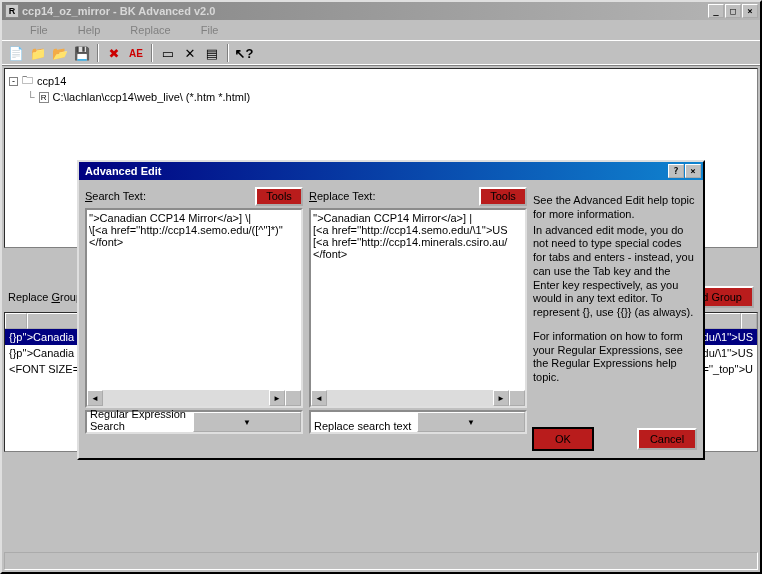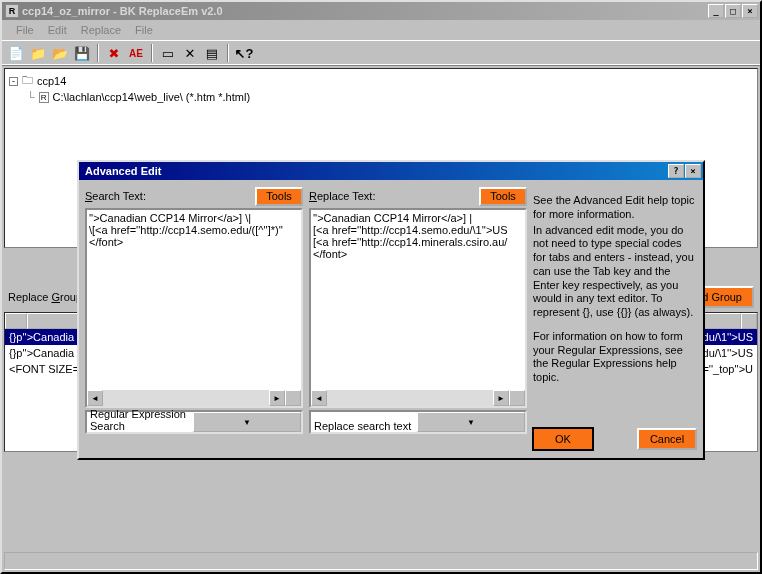--- a/index.html
+++ b/index.html
@@ -51,22 +51,22 @@
     border: 1px outset #fff;
     font-family: "Marlett", monospace;
     font-size: 9px;
     line-height: 12px;
     text-align: center;
     color: #000;
     cursor: default;
   }
   .menubar {
     display: flex;
-    padding: 2px 8px;
-    gap: 2px;
+    padding: 2px 22px;
+    gap: 18px;
     color: #808080;
   }
   .menubar span { padding: 2px 6px; }
   .toolbar {
     display: flex;
     align-items: center;
     padding: 2px 4px;
     gap: 2px;
     border-top: 1px solid #fff;
     border-bottom: 1px solid #808080;
@@ -105,21 +105,21 @@
     left: 2px; right: 2px;
     top: 280px; bottom: 22px;
   }
   .group-head {
     display: flex;
     justify-content: space-between;
     align-items: center;
     padding: 4px;
   }
   .btn {
-    background: #f97316;
+    background: #b91c1c;
     border: 2px outset #fff;
     padding: 2px 10px;
     font-size: 11px;
     font-family: inherit;
     min-width: 60px;
     height: 22px;
     cursor: default;
   }
   .btn-sm { padding: 1px 8px; height: 19px; min-width: 48px; }
   .list-area {
@@ -236,30 +236,30 @@
     margin-top: 8px;
   }
   .u { text-decoration: underline; }
 </style>
 </head>
 <body>
 
 <div class="window main-window">
   <div class="titlebar titlebar-inactive">
     <span class="icon">R</span>
-    <span class="titlebar-text">ccp14_oz_mirror - BK ReplaceEm v2.0</span>
+    <span class="titlebar-text">ccp14_oz_mirror - BK Advanced v2.0</span>
     <span class="titlebar-buttons">
       <span class="tbtn">_</span>
       <span class="tbtn">□</span>
       <span class="tbtn">×</span>
     </span>
   </div>
   <div class="menubar">
     <span>File</span>
-    <span>Edit</span>
+    <span>Help</span>
     <span>Replace</span>
     <span>File</span>
   </div>
   <div class="toolbar">
     <span class="tb-icon">📄</span>
     <span class="tb-icon">📁</span>
     <span class="tb-icon">📂</span>
     <span class="tb-icon">💾</span>
     <span class="tb-sep"></span>
     <span class="tb-icon" style="color:#c00">✖</span>

